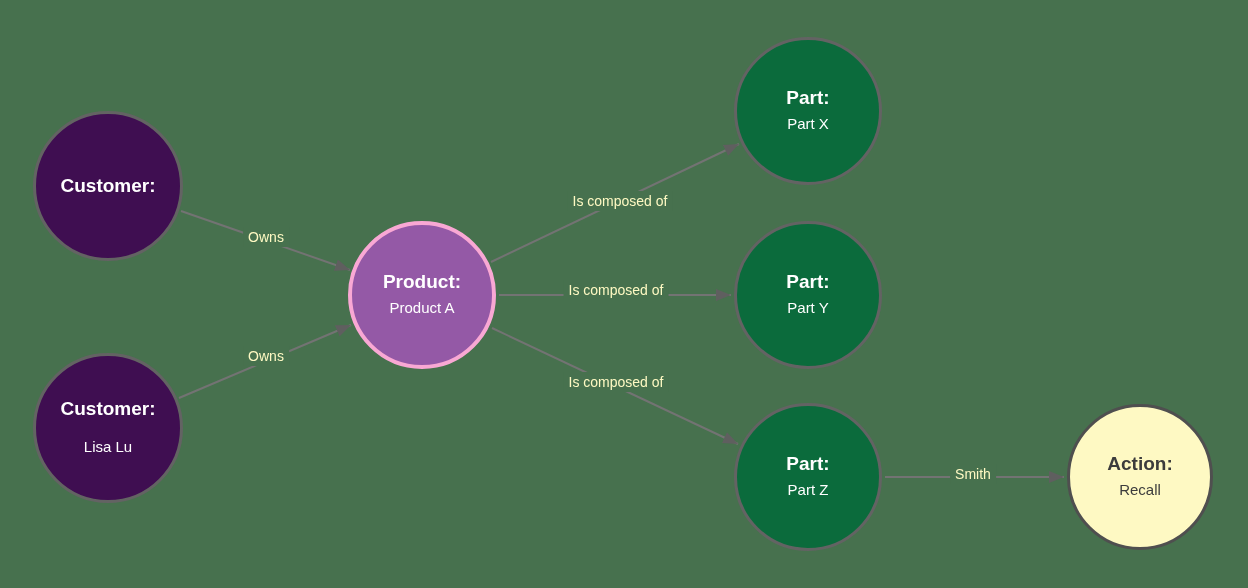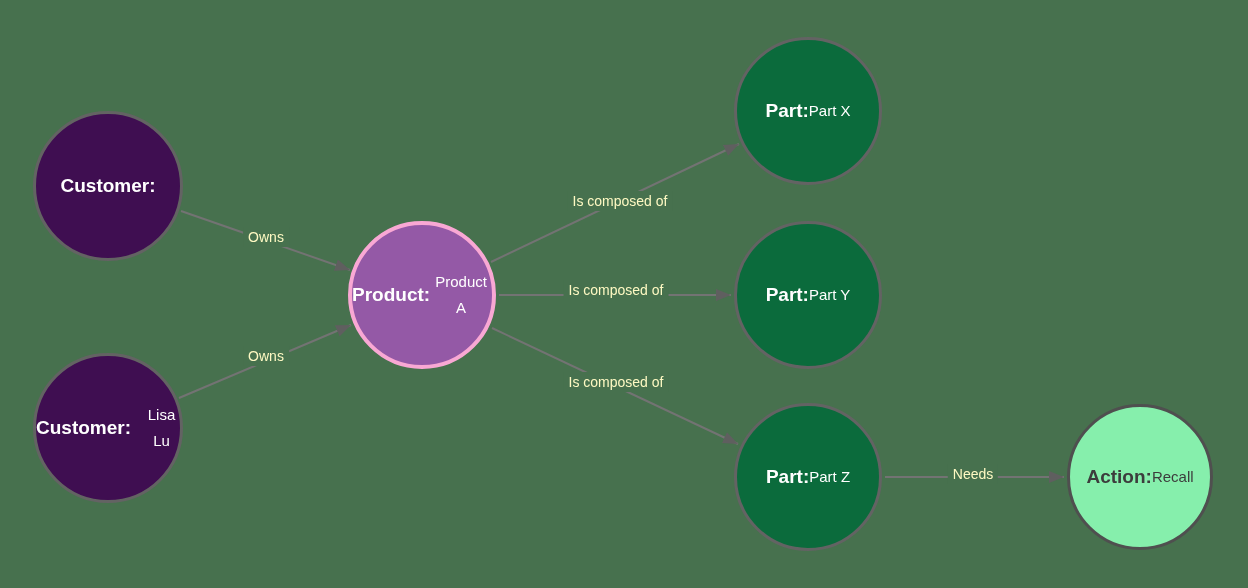--- a/index.html
+++ b/index.html
@@ -15,31 +15,32 @@
     position: absolute;
     left: 0; top: 0;
     width: 1248px; height: 588px;
   }
   .edge-line { stroke: #737373; stroke-width: 2; }
   .node {
     position: absolute;
     border-radius: 50%;
     box-sizing: border-box;
     display: flex;
+    flex-direction: column;
     align-items: center;
     justify-content: center;
     text-align: center;
     line-height: 26px;
   }
   .node-title { font-weight: bold; font-size: 19px; }
   .node-name  { font-size: 15px; }
   .node-customer { background: #3F0E51; border: 3px solid #636363; color: #FFFFFF; gap: 12px; }
   .node-product  { background: #9459A6; border: 4px solid #f9a8d4; color: #FFFFFF; }
   .node-part     { background: #0B6B3C; border: 3px solid #636363; color: #FFFFFF; }
-  .node-action   { background: #86efac; border: 3px solid #4F4F4F; color: #3C3C3C; }
+  .node-action   { background: #fef9c3; border: 3px solid #4F4F4F; color: #3C3C3C; }
   .edge-label {
     position: absolute;
     transform: translate(-50%, -50%);
     background: #47714E;
     color: #fef9c3;
     font-size: 14px;
     font-weight: normal;
     padding: 2px 5px;
     white-space: nowrap;
   }
@@ -95,15 +96,15 @@
   <div class="node node-action" style="left:1067px; top:404px; width:146px; height:146px;">
     <div class="node-title">Action:</div>
     <div class="node-name">Recall</div>
   </div>
 
   <span class="edge-label" style="left:266px; top:237px;">Owns</span>
   <span class="edge-label" style="left:266px; top:356px;">Owns</span>
   <span class="edge-label" style="left:620px; top:201px;">Is composed of</span>
   <span class="edge-label" style="left:616px; top:290px;">Is composed of</span>
   <span class="edge-label" style="left:616px; top:382px;">Is composed of</span>
-  <span class="edge-label" style="left:973px; top:474px;">Needs</span>
+  <span class="edge-label" style="left:973px; top:474px;">Smith</span>
 
 </div>
 
 </body></html>

